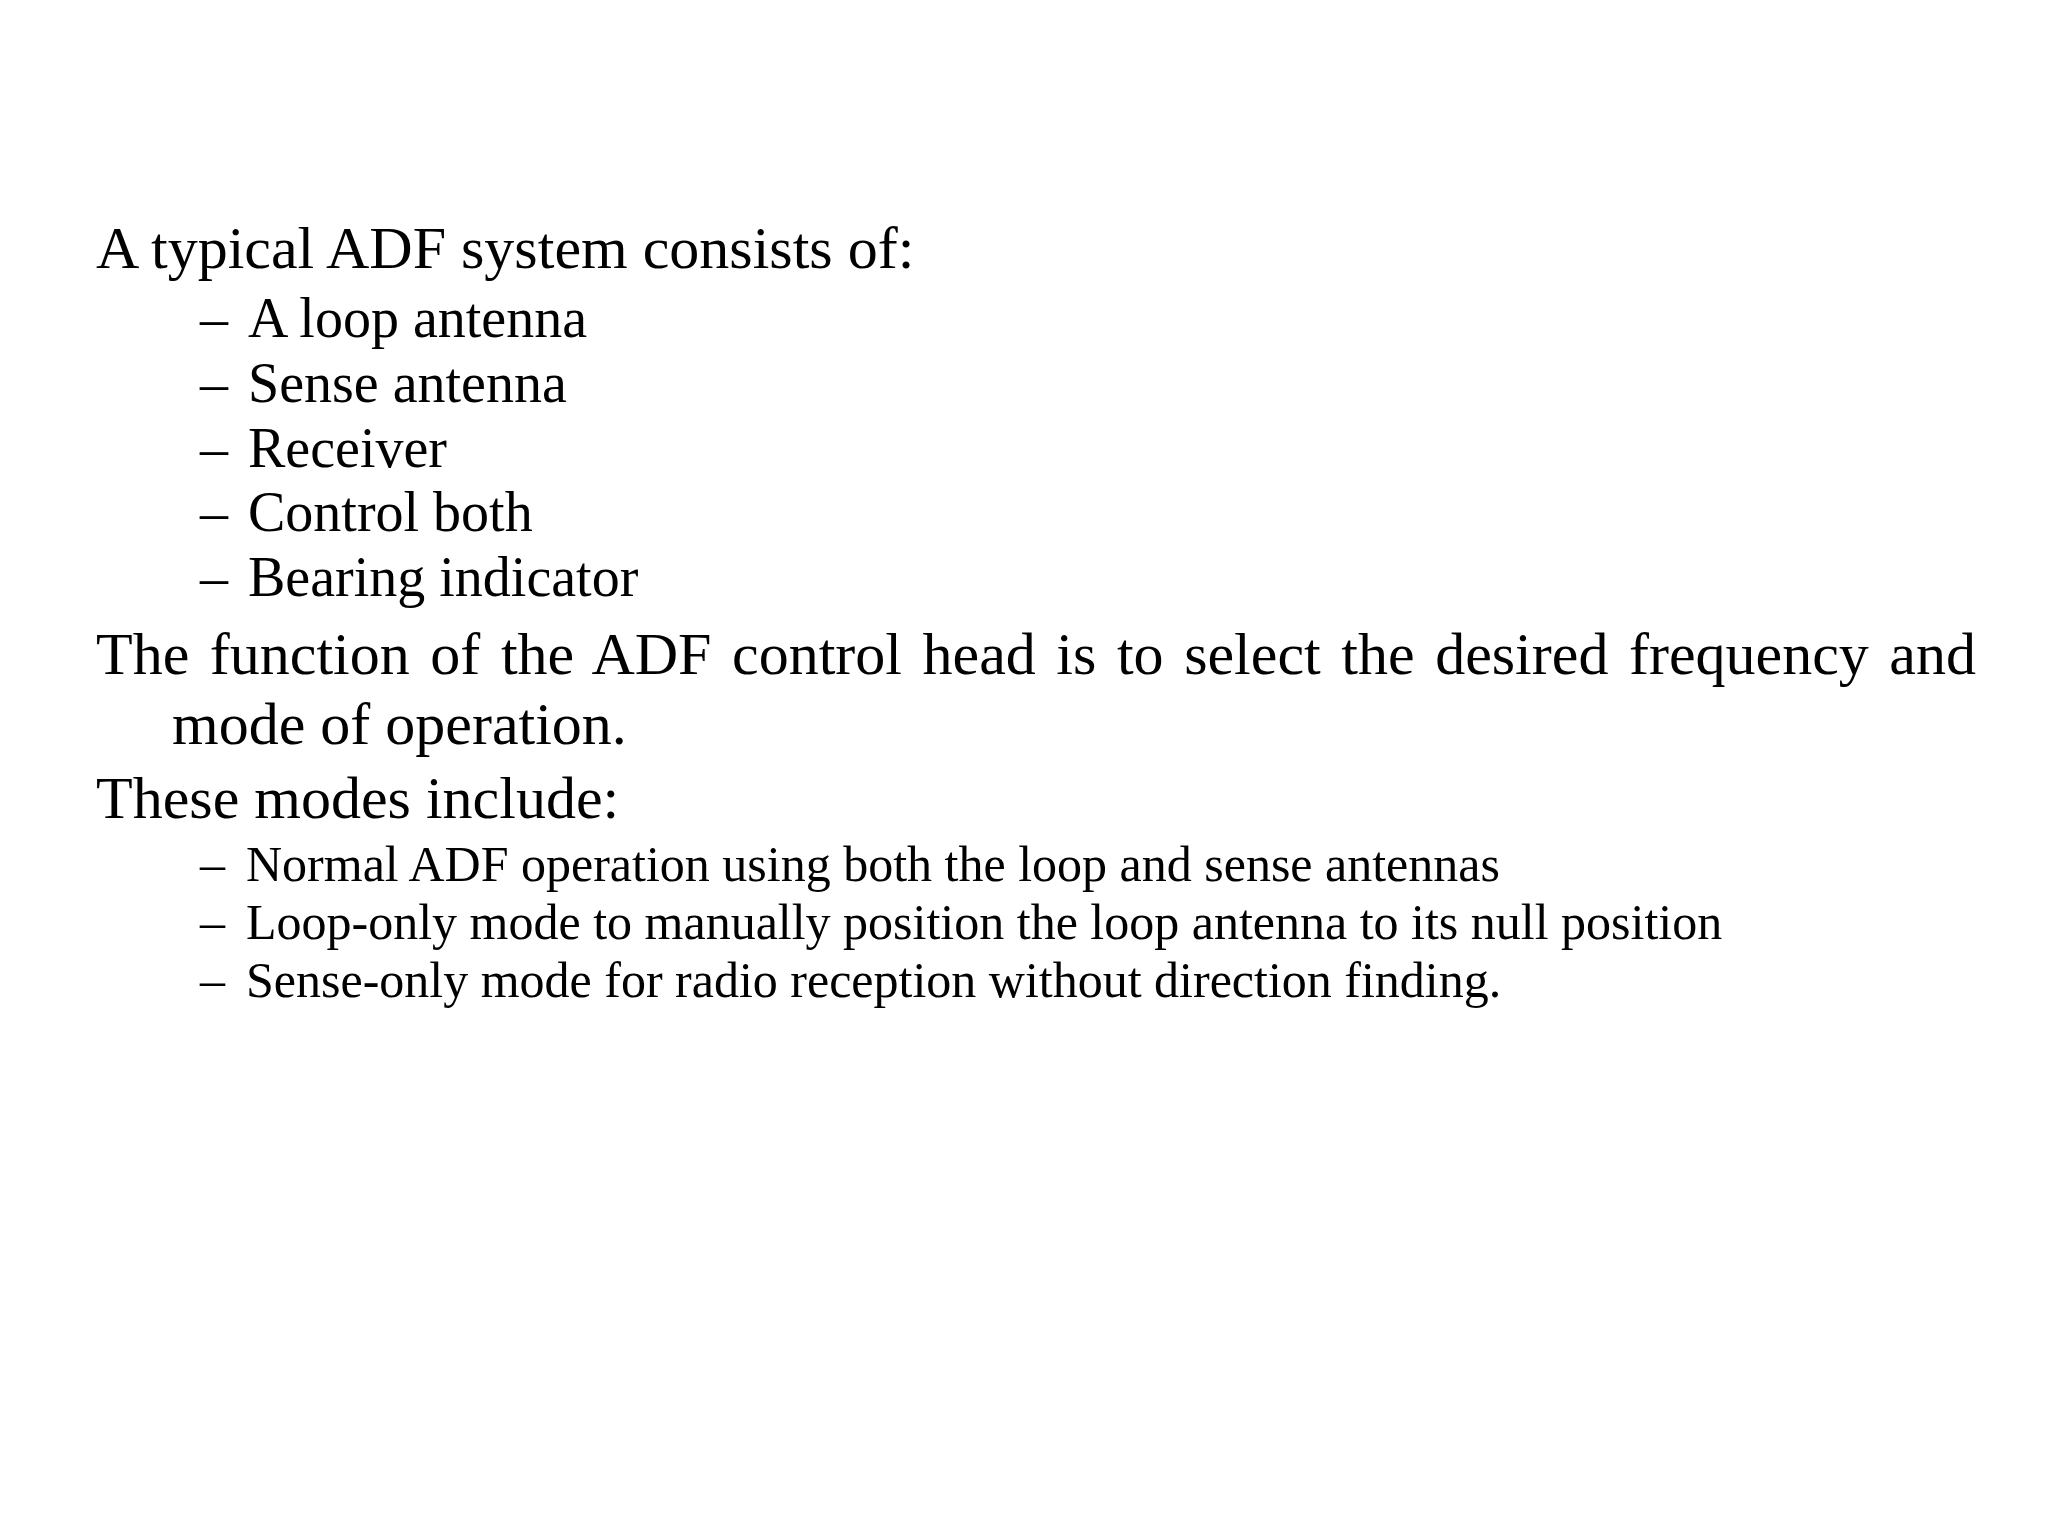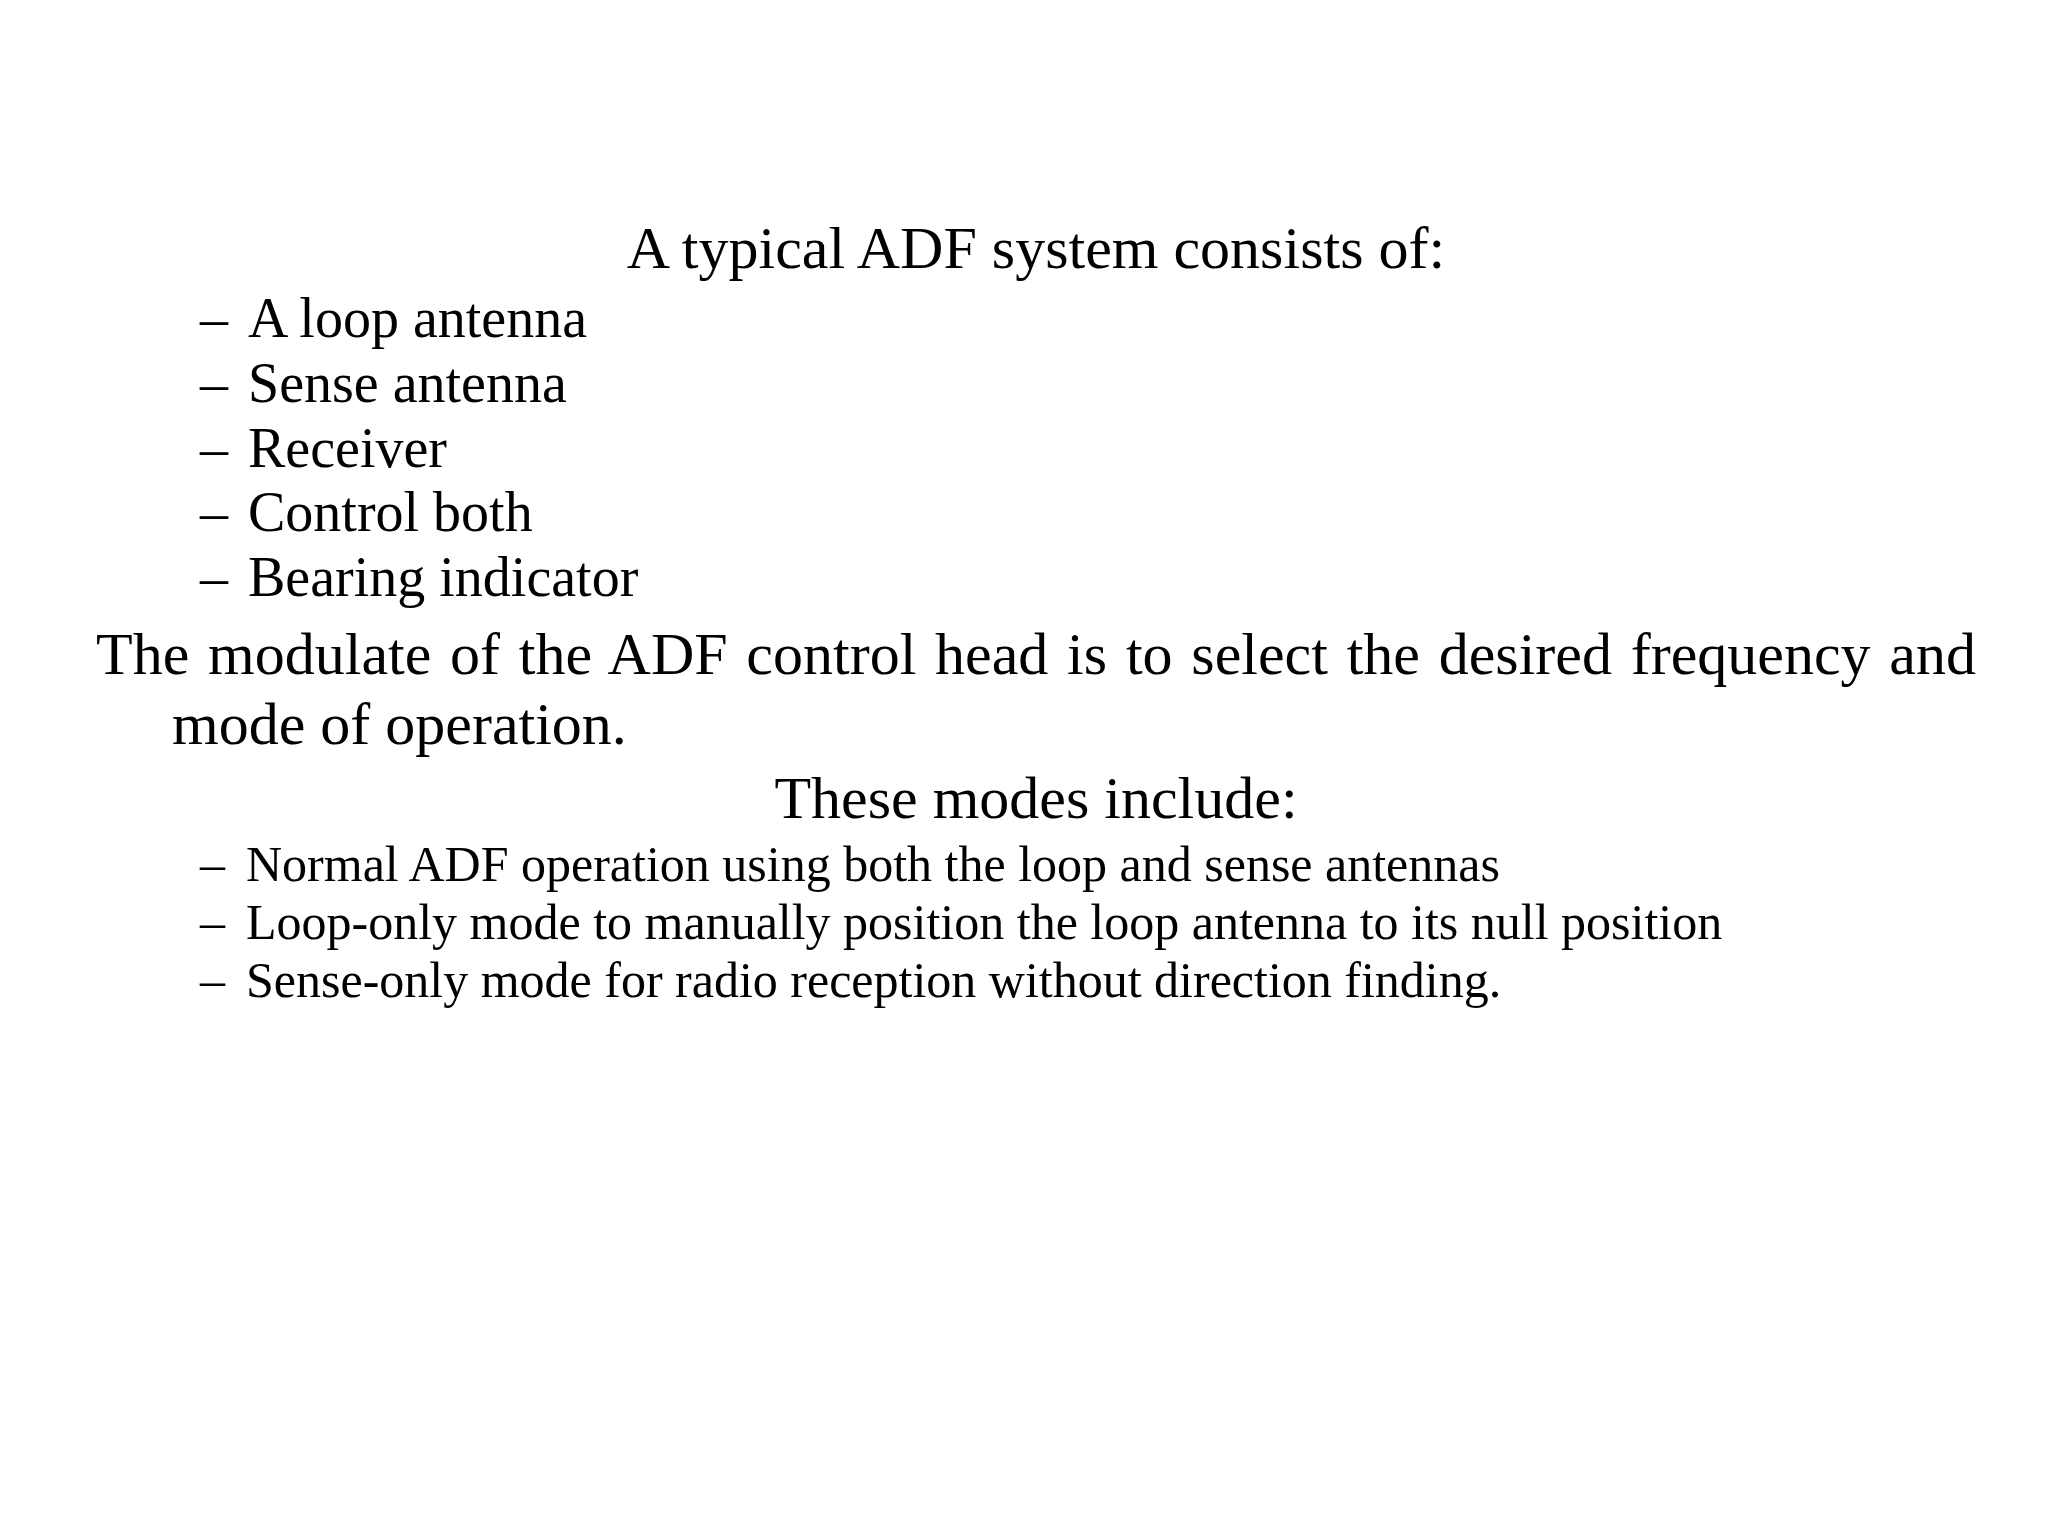--- a/index.html
+++ b/index.html
@@ -46,21 +46,21 @@
     width: 1880px;
   }
 
   
   .lvl1 {
     font-size: 60px;
     line-height: 1.16;
     margin: 0 0 2px 0;
     padding-left: 0;
     text-indent: 0;
-    text-align: center;
+    text-align: left;
   }
   .lvl1.justified {
     text-align: justify;
     text-align-last: left;
     padding-left: 76px;
     text-indent: -76px;
     margin-bottom: 4px;
   }
 
   
@@ -126,21 +126,21 @@
 
       <div class="lvl2">
         <span class="dash">–</span>
         <span class="txt">Bearing indicator</span>
       </div>
 
     </div>
 
     <div class="spacer-sm"></div>
 
-    <p class="lvl1 justified">The modulate of the ADF control head is to select the desired frequency and mode of operation.</p>
+    <p class="lvl1 justified">The function of the ADF control head is to select the desired frequency and mode of operation.</p>
 
     <p class="lvl1">These modes include:</p>
 
     <div class="group-b">
 
       <div class="lvl2">
         <span class="dash">–</span>
         <span class="txt">Normal ADF operation using both the loop and sense antennas</span>
       </div>
 

